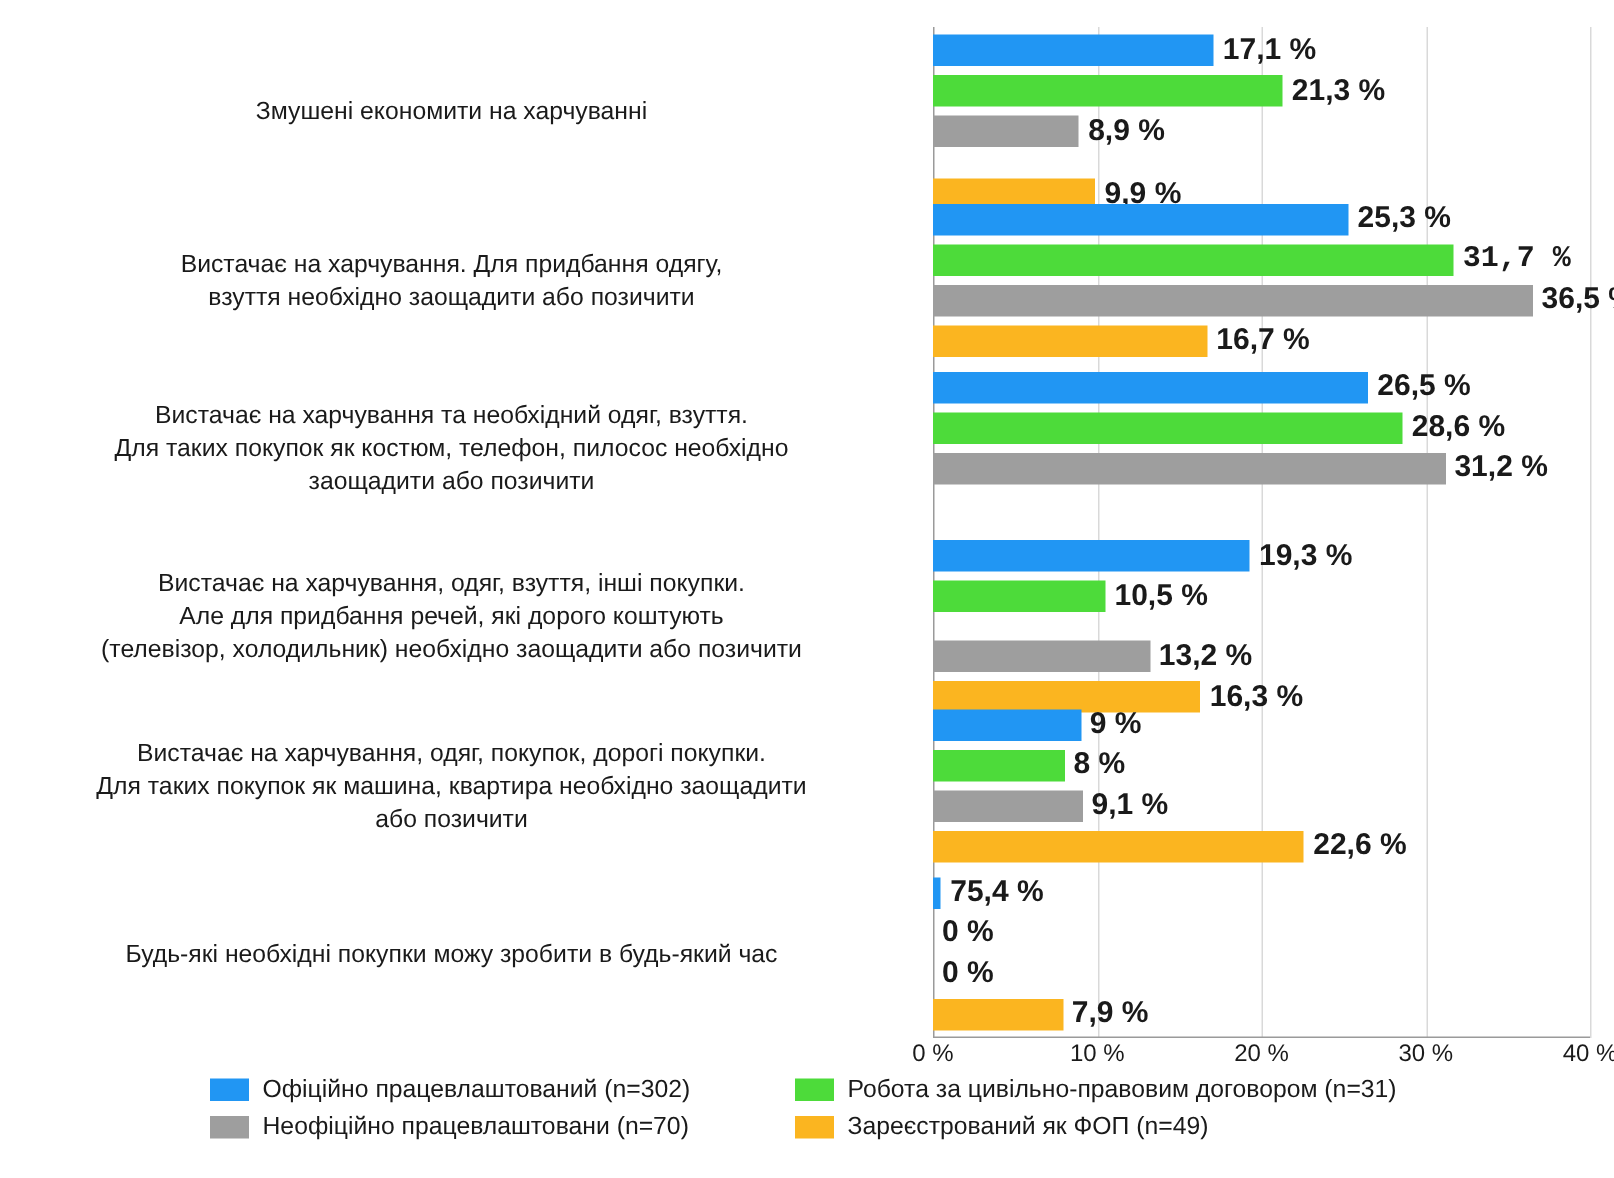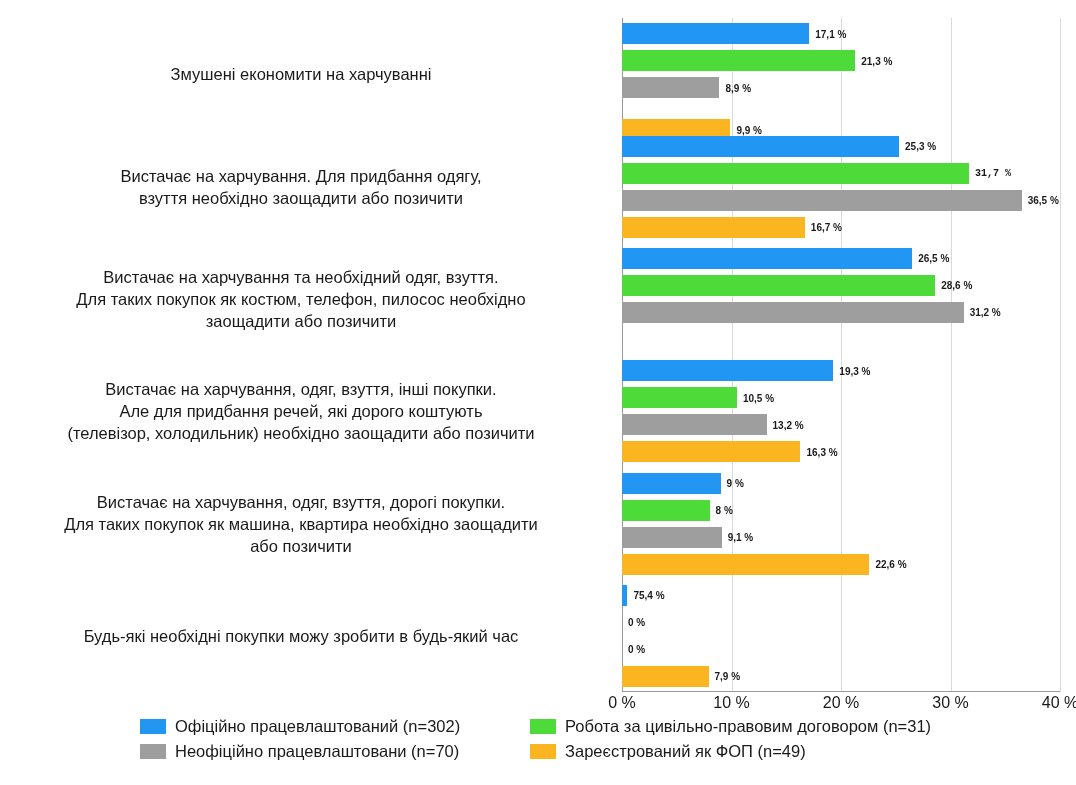--- a/index.html
+++ b/index.html
@@ -68,21 +68,21 @@
   .bar {
     position: absolute;
     left: 0;
     top: 0;
     height: 100%;
   }
   .bar-label {
     position: absolute;
     top: 50%;
     transform: translateY(-50%);
-    font-size: 10px;
+    font-size: 20px;
     font-weight: bold;
     color: #1a1a1a;
     white-space: nowrap;
   }
   
   .cat-labels {
     position: absolute;
     left: 0;
     top: 18px;
     width: 612px;
@@ -158,21 +158,21 @@
         <div>Вистачає на харчування та необхідний одяг, взуття.</div>
         <div>Для таких покупок як костюм,  телефон, пилосос необхідно</div>
         <div>заощадити або позичити</div>
       </div>
       <div class="cat-label" style="top: 393.167px;">
         <div>Вистачає на харчування, одяг, взуття, інші покупки.</div>
         <div>Але для придбання речей, які дорого коштують</div>
         <div>(телевізор, холодильник) необхідно заощадити або позичити</div>
       </div>
       <div class="cat-label" style="top: 505.5px;">
-        <div>Вистачає на харчування, одяг, взуття, дорогі покупки.</div>
+        <div>Вистачає на харчування, одяг, покупок, дорогі покупки.</div>
         <div>Для таких покупок як машина, квартира необхідно заощадити</div>
         <div>або позичити</div>
       </div>
       <div class="cat-label" style="top: 617.833px;">
         <div>Будь-які необхідні покупки можу зробити в будь-який час</div>
       </div>
     </div>
 
   <div class="plot-area">
     <div class="grid-layer" id="grid-layer">
@@ -232,21 +232,21 @@
           <div class="bar-row" style="height: 21px; margin-bottom: 6px;">
             <div class="bar" title="Неофіційно працевлаштовани (n=70): 31,2 %" style="width: 341.64px; background: rgb(158, 158, 158);"></div>
             <div class="bar-label" style="left: 347.64px;">31,2 %</div>
           </div>
         </div>
         <div class="group" style="top: 342.167px; height: 102px;">
           <div class="bar-row" style="height: 21px; margin-bottom: 6px;">
             <div class="bar" title="Офіційно працевлаштований (n=302): 19,3 %" style="width: 211.335px; background: rgb(33, 150, 243);"></div>
             <div class="bar-label" style="left: 217.335px;">19,3 %</div>
           </div>
-          <div class="bar-row" style="height: 21px; margin-bottom: 6px;">
+          <div class="bar-row" style="height: 21px; margin-bottom: 19px;">
             <div class="bar" title="Робота за цивільно-правовим договором (n=31): 10,5 %" style="width: 114.975px; background: rgb(77, 219, 58);"></div>
             <div class="bar-label" style="left: 120.975px;">10,5 %</div>
           </div>
           <div class="bar-row" style="height: 21px; margin-bottom: 6px;">
             <div class="bar" title="Неофіційно працевлаштовани (n=70): 13,2 %" style="width: 144.54px; background: rgb(158, 158, 158);"></div>
             <div class="bar-label" style="left: 150.54px;">13,2 %</div>
           </div>
           <div class="bar-row" style="height: 21px; margin-bottom: 0px;">
             <div class="bar" title="Зареєстрований як ФОП (n=49): 16,3 %" style="width: 178.485px; background: rgb(251, 181, 32);"></div>
             <div class="bar-label" style="left: 184.485px;">16,3 %</div>

